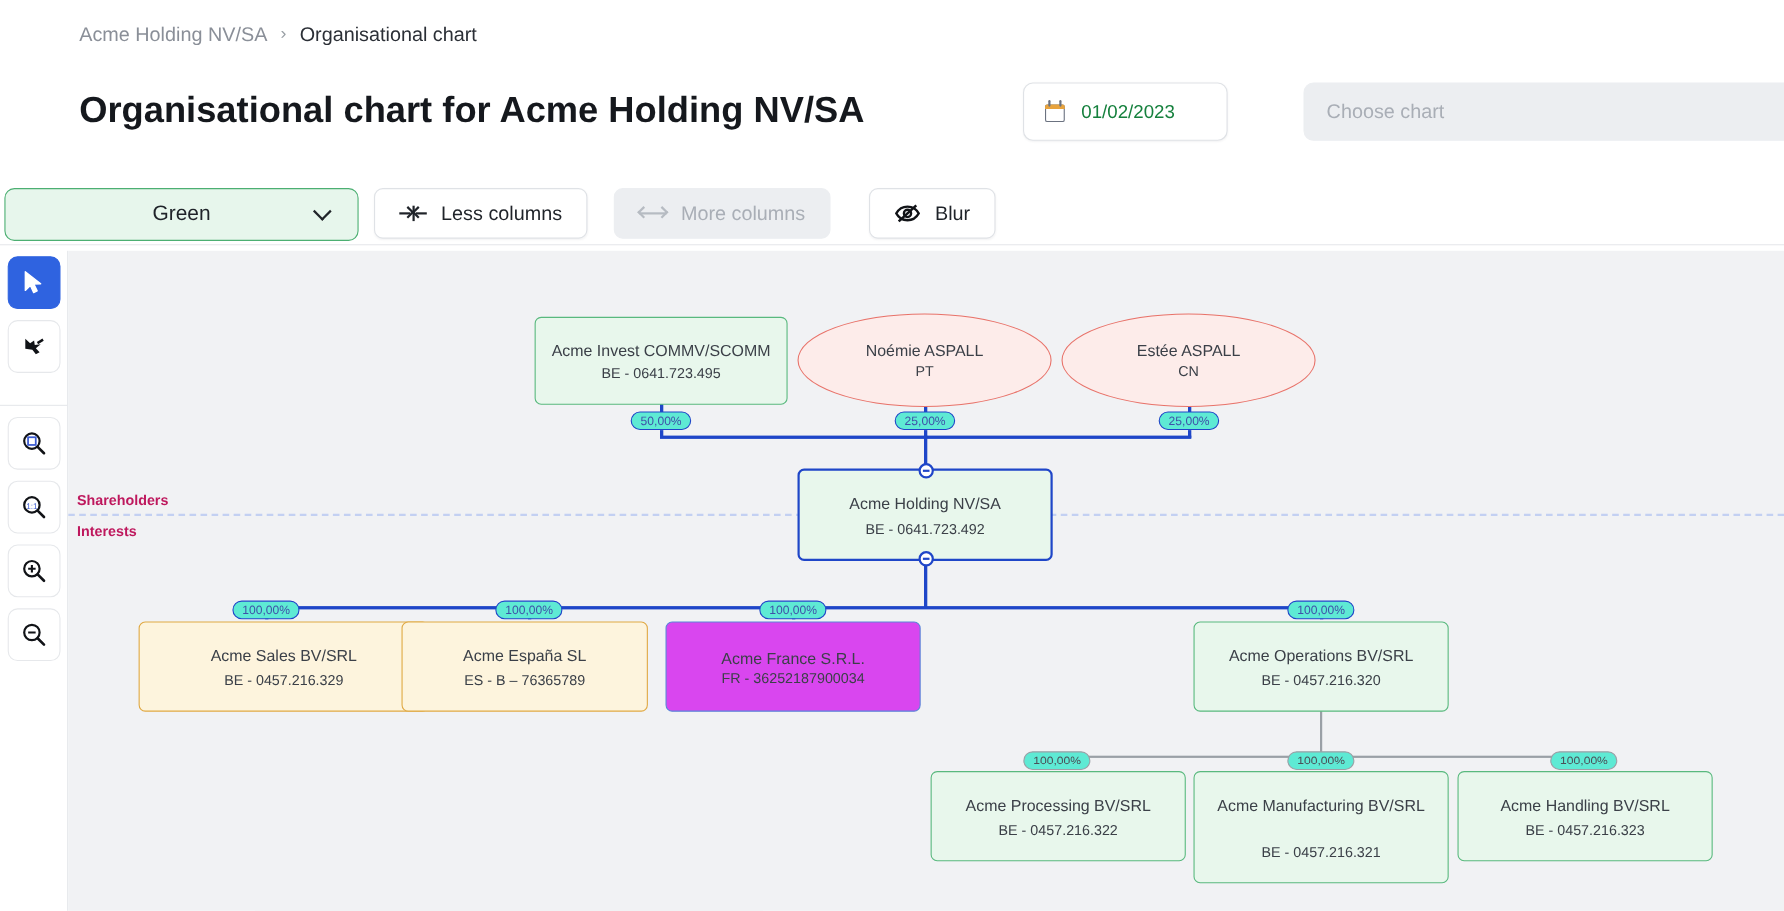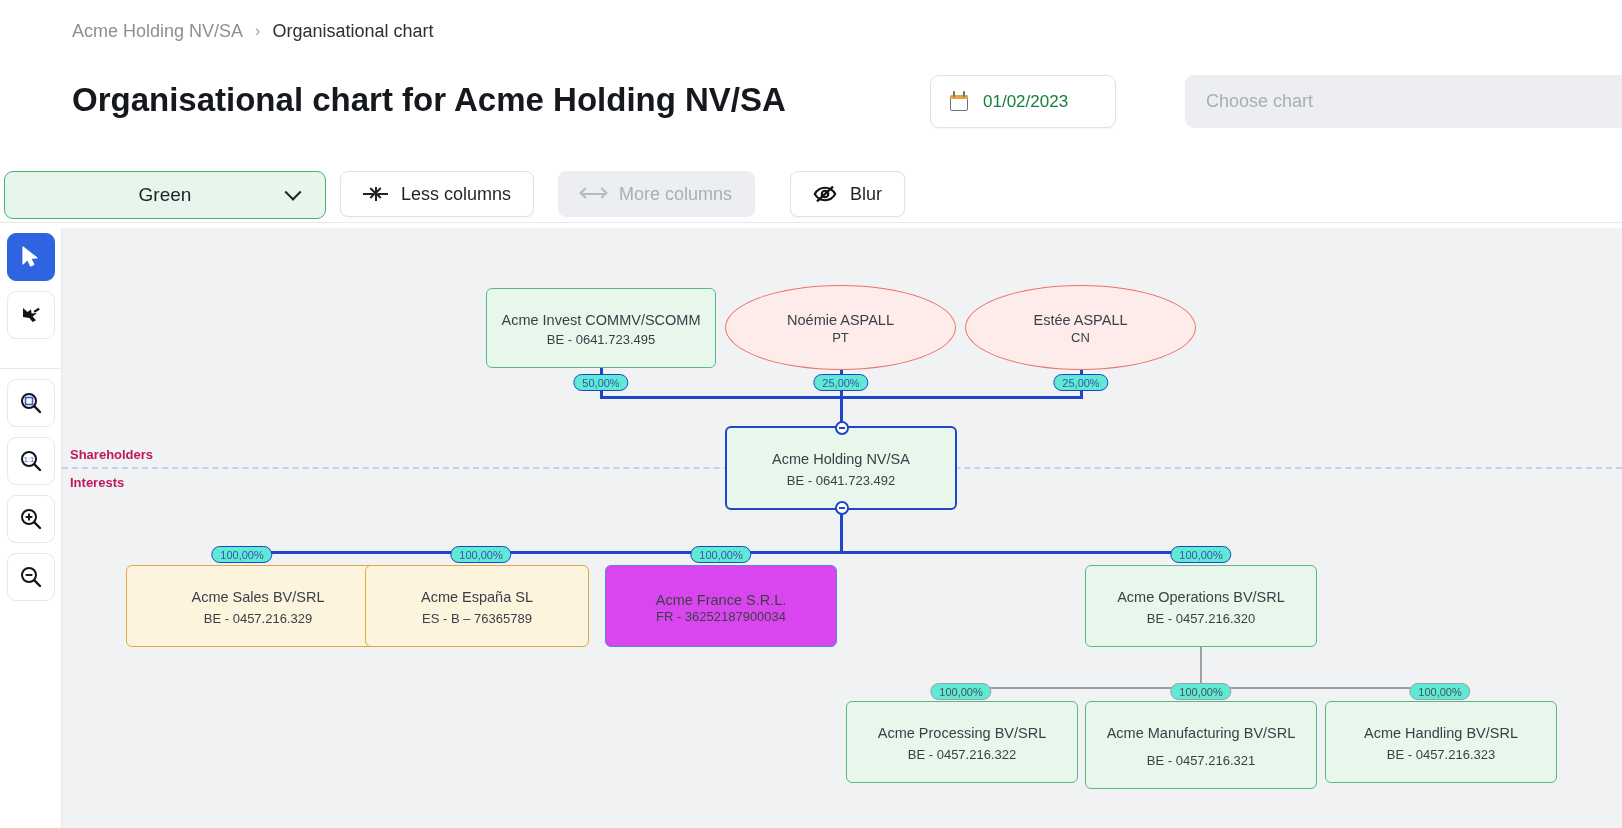--- a/index.html
+++ b/index.html
@@ -404,21 +404,21 @@
     <div class="node n-green" style="left:1023px; top:337px; width:232px; height:82px;">
       <span class="nm">Acme Operations BV/SRL</span>
       <span class="id">BE - 0457.216.320</span>
     </div>
 
     <div class="node n-green" style="left:784px; top:473px; width:232px; height:82px;">
       <span class="nm">Acme Processing BV/SRL</span>
       <span class="id">BE - 0457.216.322</span>
     </div>
 
-    <div class="node n-green" style="left:1023px; top:473px; width:232px; height:88px;">
+    <div class="node n-green" style="left:1023px; top:473px; width:232px; height:102px;">
       <span class="nm">Acme Manufacturing BV/SRL</span>
       <span class="id">BE - 0457.216.321</span>
     </div>
 
     <div class="node n-green" style="left:1263px; top:473px; width:232px; height:82px;">
       <span class="nm">Acme Handling BV/SRL</span>
       <span class="id">BE - 0457.216.323</span>
     </div>
 
   </div>

